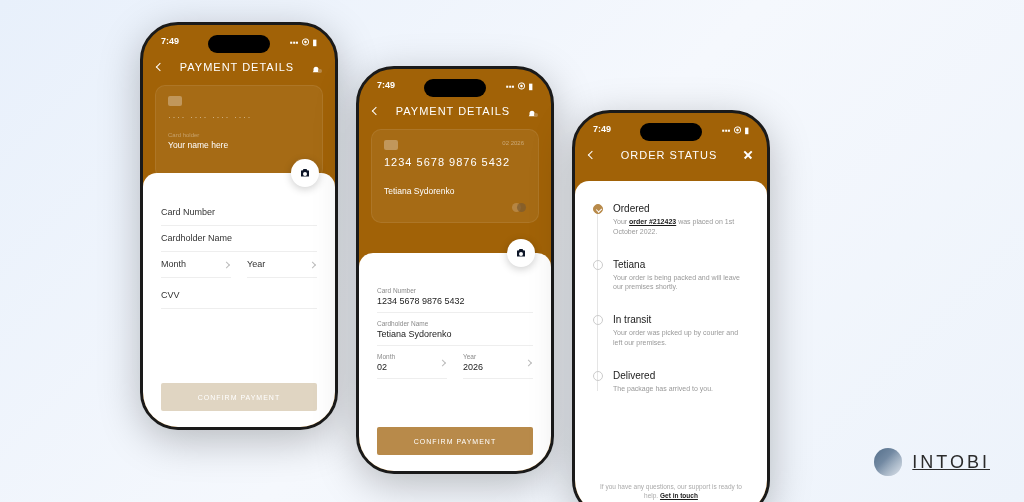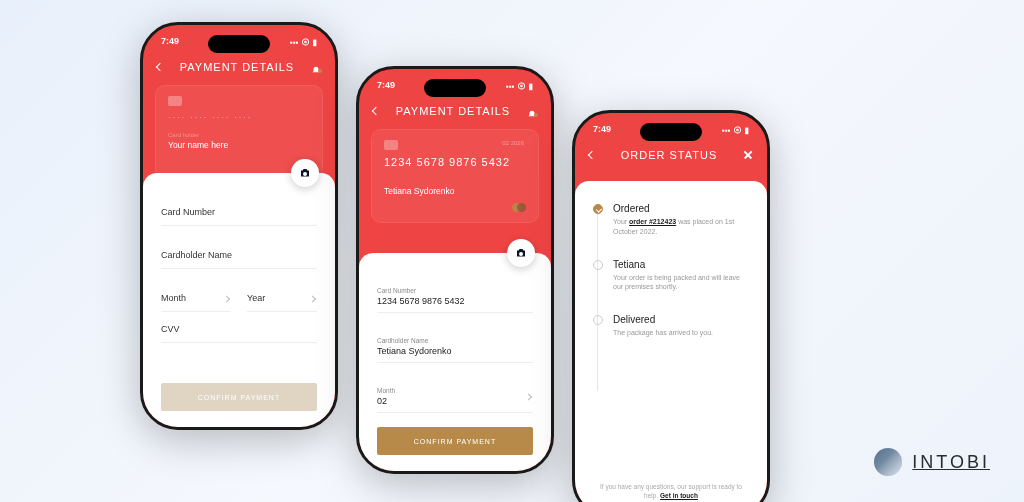--- a/index.html
+++ b/index.html
@@ -11,21 +11,21 @@
     position: relative;
     overflow: hidden;
   }
   .phones { display: flex; position: absolute; top: 22px; left: 140px; gap: 18px; align-items: flex-start; }
   .phone-wrap { position: relative; }
   .phone-wrap:nth-child(2) { margin-top: 44px; }
   .phone-wrap:nth-child(3) { margin-top: 88px; }
   .phone {
     width: 198px;
     height: 408px;
-    background: #ef4444;
+    background: #a16207;
     border-radius: 38px;
     border: 3px solid #1a1a1a;
     box-shadow: 0 10px 40px rgba(0,0,0,0.25);
     overflow: hidden;
     position: relative;
   }
   .notch {
     position: absolute;
     top: 10px; left: 50%; transform: translateX(-50%);
     width: 62px; height: 18px;
@@ -84,21 +84,21 @@
     top: -14px; right: 16px;
     width: 28px; height: 28px;
     background: #fff; border-radius: 50%;
     box-shadow: 0 2px 8px rgba(0,0,0,0.2);
     display: flex; align-items: center; justify-content: center;
   }
   .cam-btn svg { width: 12px; height: 12px; fill: #0d1628; }
   .field-label { font-size: 9px; color: #333; margin-bottom: 2px; }
   .field-label.small { font-size: 6.5px; color: #8a8a8a; }
   .field-value { font-size: 9px; color: #222; font-weight: 500; }
-  .field-row { border-bottom: 1px solid #eee; padding: 6px 0; margin-bottom: 18px; }
+  .field-row { border-bottom: 1px solid #eee; padding: 6px 0; margin-bottom: 1px; }
   .field-row.nounder { border: none; }
   .field-inline { display: flex; gap: 16px; }
   .field-inline .col { flex: 1; position: relative; border-bottom: 1px solid #eee; padding: 6px 0; }
   .mini-chev { position: absolute; right: 2px; top: 50%; width: 5px; height: 5px; border-right: 1px solid #bbb; border-bottom: 1px solid #bbb; transform: translateY(-50%) rotate(-45deg); }
   .confirm-btn {
     width: 100%; height: 28px;
     border: none; border-radius: 2px;
     font-size: 7px; letter-spacing: 1px;
     color: #fff; text-align: center;
     display: flex; align-items: center; justify-content: center;
@@ -227,20 +227,25 @@
         <div class="field-row">
           <div class="field-label small">Cardholder Name</div>
           <div class="field-value">Tetiana Sydorenko</div>
         </div>
         <div class="field-inline">
           <div class="col">
             <div class="field-label small">Month</div>
             <div class="field-value">02</div>
             <div class="mini-chev"></div>
           </div>
+          <div class="col">
+            <div class="field-label small">Year</div>
+            <div class="field-value">2026</div>
+            <div class="mini-chev"></div>
+          </div>
         </div>
         <div class="confirm-btn enabled">CONFIRM PAYMENT</div>
       </div>
     </div>
   </div>
 
   <div class="phone-wrap">
     <div class="phone phone3">
       <div class="notch"></div>
       <div class="statusbar">
@@ -270,20 +275,27 @@
         </div>
 
         <div class="step">
           <div class="step-dot"></div>
           <div>
             <div class="step-title">Tetiana</div>
             <div class="step-desc">Your order is being packed and will leave our premises shortly.</div>
           </div>
         </div>
 
+        <div class="step">
+          <div class="step-dot"></div>
+          <div>
+            <div class="step-title">In transit</div>
+            <div class="step-desc">Your order was picked up by courier and left our premises.</div>
+          </div>
+        </div>
 
         <div class="step">
           <div class="step-dot"></div>
           <div>
             <div class="step-title">Delivered</div>
             <div class="step-desc">The package has arrived to you.</div>
           </div>
         </div>
 
         <div class="help">

